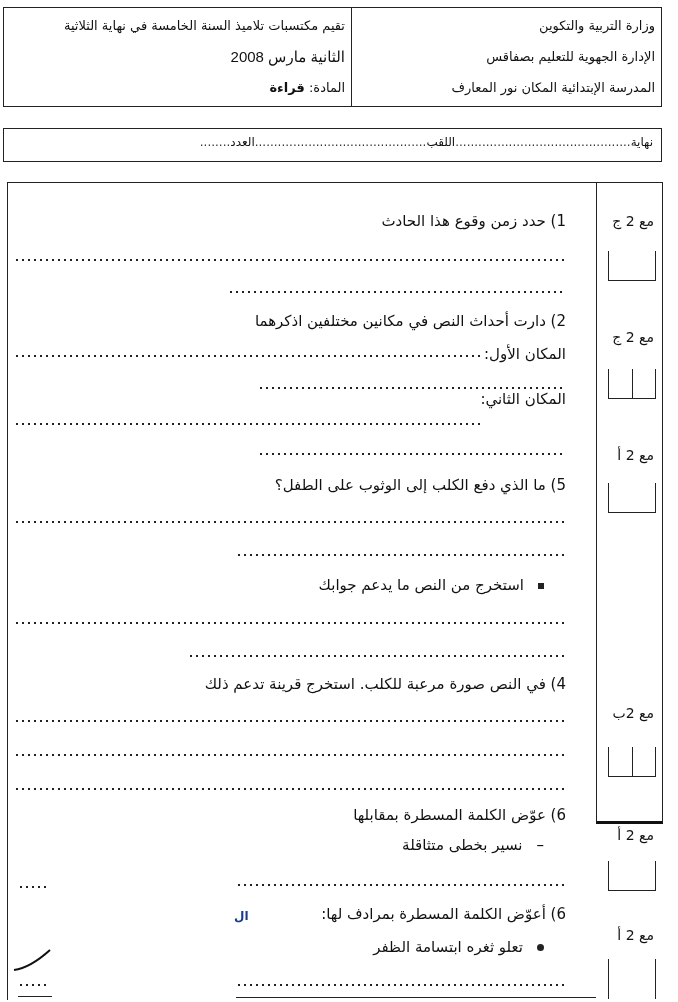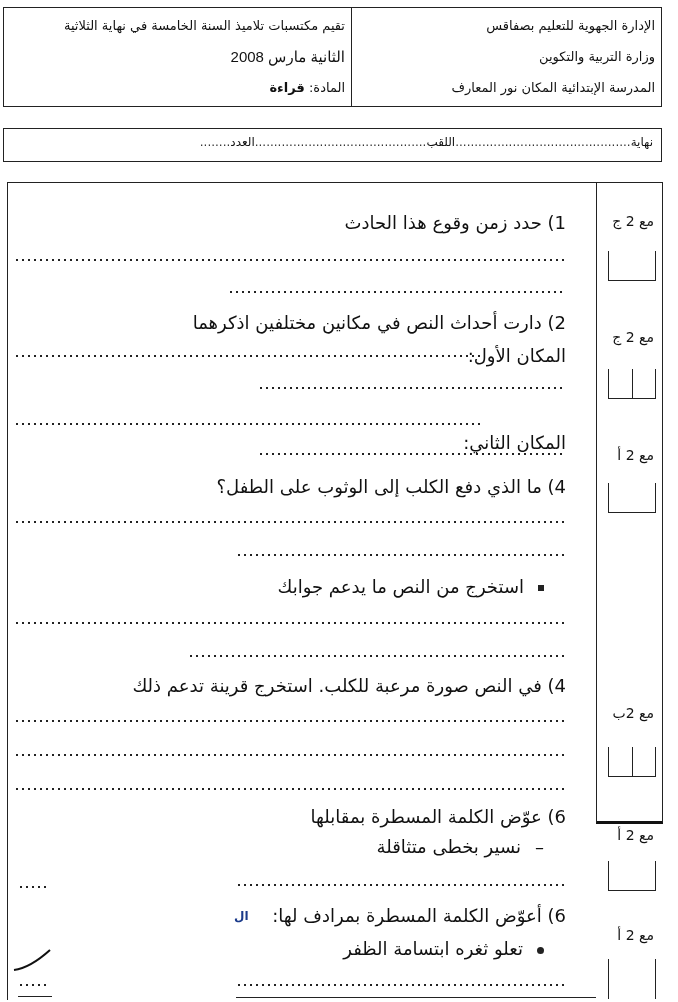--- a/index.html
+++ b/index.html
@@ -48,21 +48,21 @@
     }
     .score-box {
       position: absolute; left: 11px; width: 48px; height: 30px;
       border-left: 1px solid #222; border-right: 1px solid #222; border-bottom: 1px solid #222;
     }
     .score-box.split::after {
       content: ""; position: absolute; left: 50%; top: 0; bottom: 0; border-left: 1px solid #222;
     }
 
     .q {
-      position: absolute; direction: rtl; font-size: 18px; white-space: nowrap;
+      position: absolute; direction: rtl; font-size: 15px; white-space: nowrap;
     }
     .dots {
       position: absolute; height: 2px;
       background-image: radial-gradient(circle, #222 0.9px, transparent 1.1px);
       background-size: 6px 2px; background-repeat: repeat-x;
     }
     .bullet-sq { display: inline-block; width: 6px; height: 6px; background: #222; margin-left: 14px; vertical-align: middle; }
     .bullet-dot { display: inline-block; width: 7px; height: 7px; background: #222; border-radius: 50%; margin-left: 14px; vertical-align: middle; }
     .dash { margin-left: 14px; }
     .blue-mark { position: absolute; left: 234px; top: 909px; color: #1a3a8a; font-weight: bold; font-size: 12px; }
@@ -71,22 +71,22 @@
     }
     .bottom-line { position: absolute; height: 1px; background: #222; }
   </style>
 </head>
 <body>
 
 <div class="page">
 
   <div class="header">
     <div class="col right">
+      <div class="line">وزارة التربية والتكوين</div>
       <div class="line">الإدارة الجهوية للتعليم بصفاقس</div>
-      <div class="line">وزارة التربية والتكوين</div>
       <div class="line">المدرسة الإبتدائية المكان نور المعارف</div>
     </div>
     <div class="col left">
       <div class="line">تقيم مكتسبات تلاميذ السنة الخامسة في نهاية الثلاثية</div>
       <div class="line num">الثانية مارس 2008</div>
       <div class="line">
         <span>المادة:</span>
         <span class="bold">قراءة</span>
       </div>
     </div>
@@ -126,25 +126,25 @@
   </div>
 
   <div class="q" style="right:112px; top:212px">1) حدد زمن وقوع هذا الحادث</div>
   <div class="dots" style="left:14px; width:552px; top:259px"></div>
   <div class="dots" style="left:228px; width:338px; top:291px"></div>
 
   <div class="q" style="right:112px; top:312px">2) دارت أحداث النص في مكانين مختلفين اذكرهما</div>
   <div class="q" style="right:112px; top:345px">المكان الأول:</div>
   <div class="dots" style="left:14px; width:468px; top:355px"></div>
   <div class="dots" style="left:258px; width:308px; top:387px"></div>
-  <div class="q" style="right:112px; top:432px">المكان الثاني:</div>
+  <div class="q" style="right:112px; top:390px">المكان الثاني:</div>
   <div class="dots" style="left:14px; width:470px; top:423px"></div>
   <div class="dots" style="left:258px; width:308px; top:453px"></div>
 
-  <div class="q" style="right:112px; top:476px">4) ما الذي دفع الكلب إلى الوثوب على الطفل؟</div>
+  <div class="q" style="right:112px; top:476px">5) ما الذي دفع الكلب إلى الوثوب على الطفل؟</div>
   <div class="dots" style="left:14px; width:552px; top:521px"></div>
   <div class="dots" style="left:236px; width:330px; top:554px"></div>
   <div class="q" style="right:134px; top:576px">
     <span class="bullet-sq"></span><span>استخرج من النص ما يدعم جوابك</span>
   </div>
   <div class="dots" style="left:14px; width:552px; top:622px"></div>
   <div class="dots" style="left:188px; width:378px; top:655px"></div>
 
   <div class="q" style="right:112px; top:675px">4) في النص صورة مرعبة للكلب. استخرج قرينة تدعم ذلك</div>
   <div class="dots" style="left:14px; width:552px; top:720px"></div>

